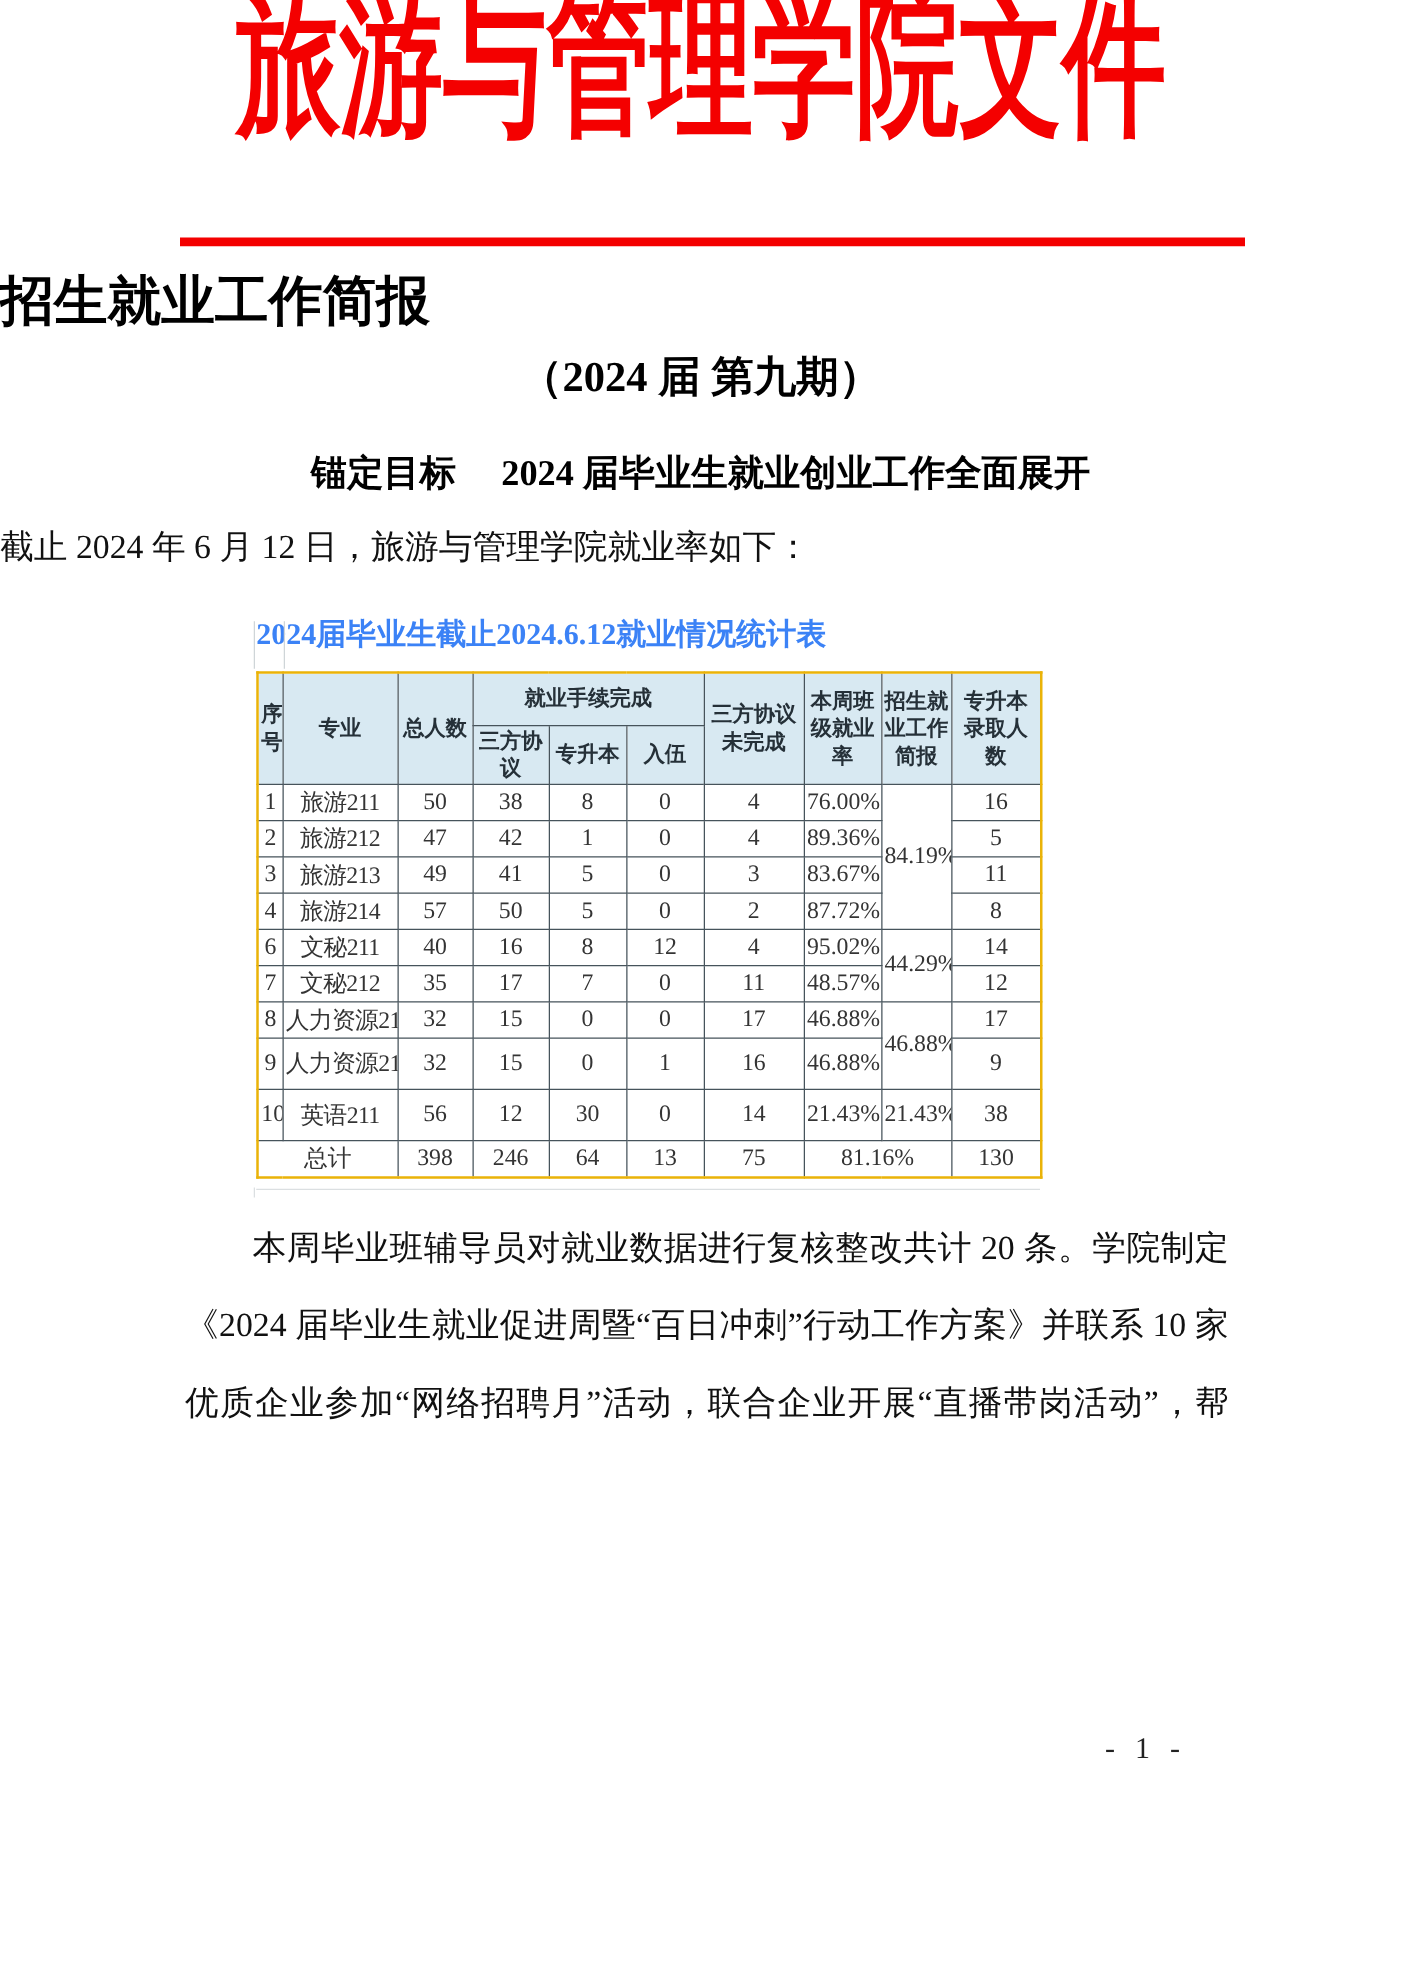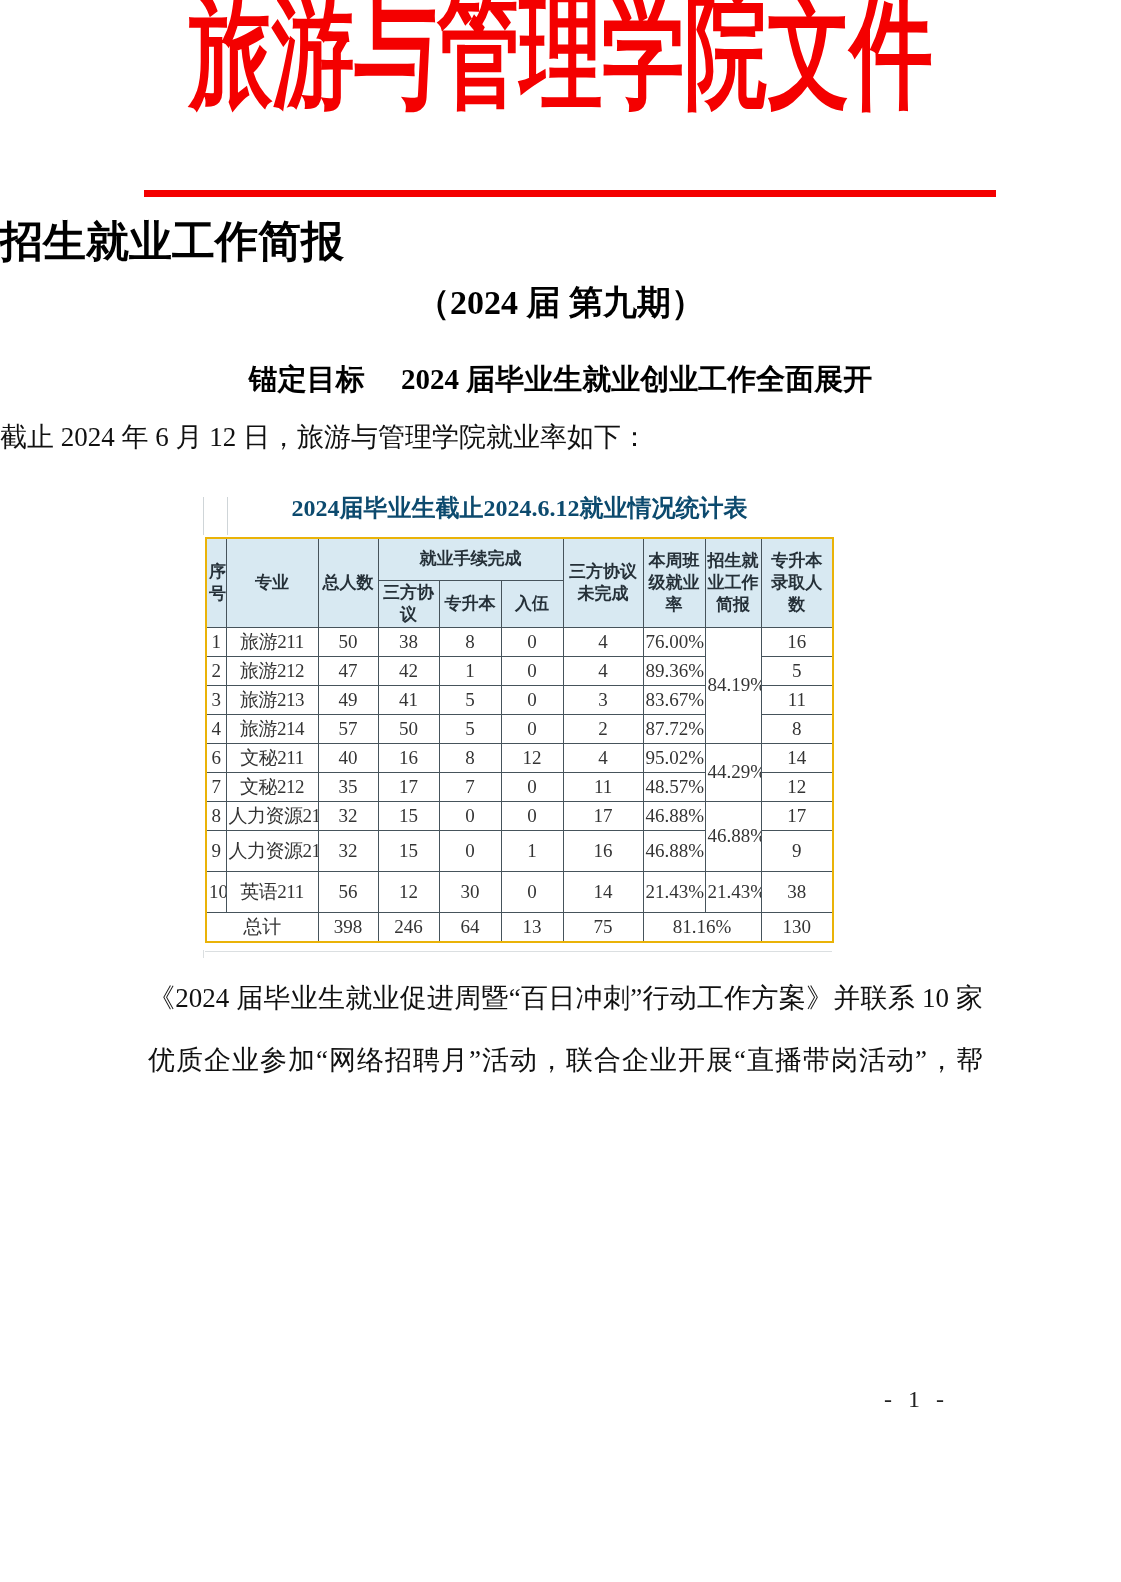--- a/index.html
+++ b/index.html
@@ -66,25 +66,24 @@
   }
 
   
   .table-zone {
     position: relative;
     margin-top: 36px;
     margin-left: 205px;
     width: 629px;
   }
   .stat-title {
-    text-align: center;
     font-size: 24px; font-weight: bold;
     line-height: 34px;
     margin-bottom: 12px;
-    color: #0c4a6e;
+    color: #3b82f6;
     white-space: nowrap;
   }
   table.stat {
     border-collapse: collapse;
     table-layout: fixed;
     width: 627px;
     border: 2px solid #eab308;
   }
   table.stat th, table.stat td {
     border: 1px solid #46535b;
@@ -313,19 +312,20 @@
           <td>13</td>
           <td>75</td>
           <td colspan="2">81.16%</td>
           <td>130</td>
         </tr>
       </tbody>
     </table>
   </div>
 
   <div class="body-text">
+    <div class="para-line indent">本周毕业班辅导员对就业数据进行复核整改共计 20 条。学院制定</div>
     <div class="para-line">《2024 届毕业生就业促进周暨“百日冲刺”行动工作方案》并联系 10 家</div>
     <div class="para-line">优质企业参加“网络招聘月”活动，联合企业开展“直播带岗活动”，帮</div>
   </div>
 
   <div class="page-num">- 1 -</div>
 
 </div>
 
 </body></html>

